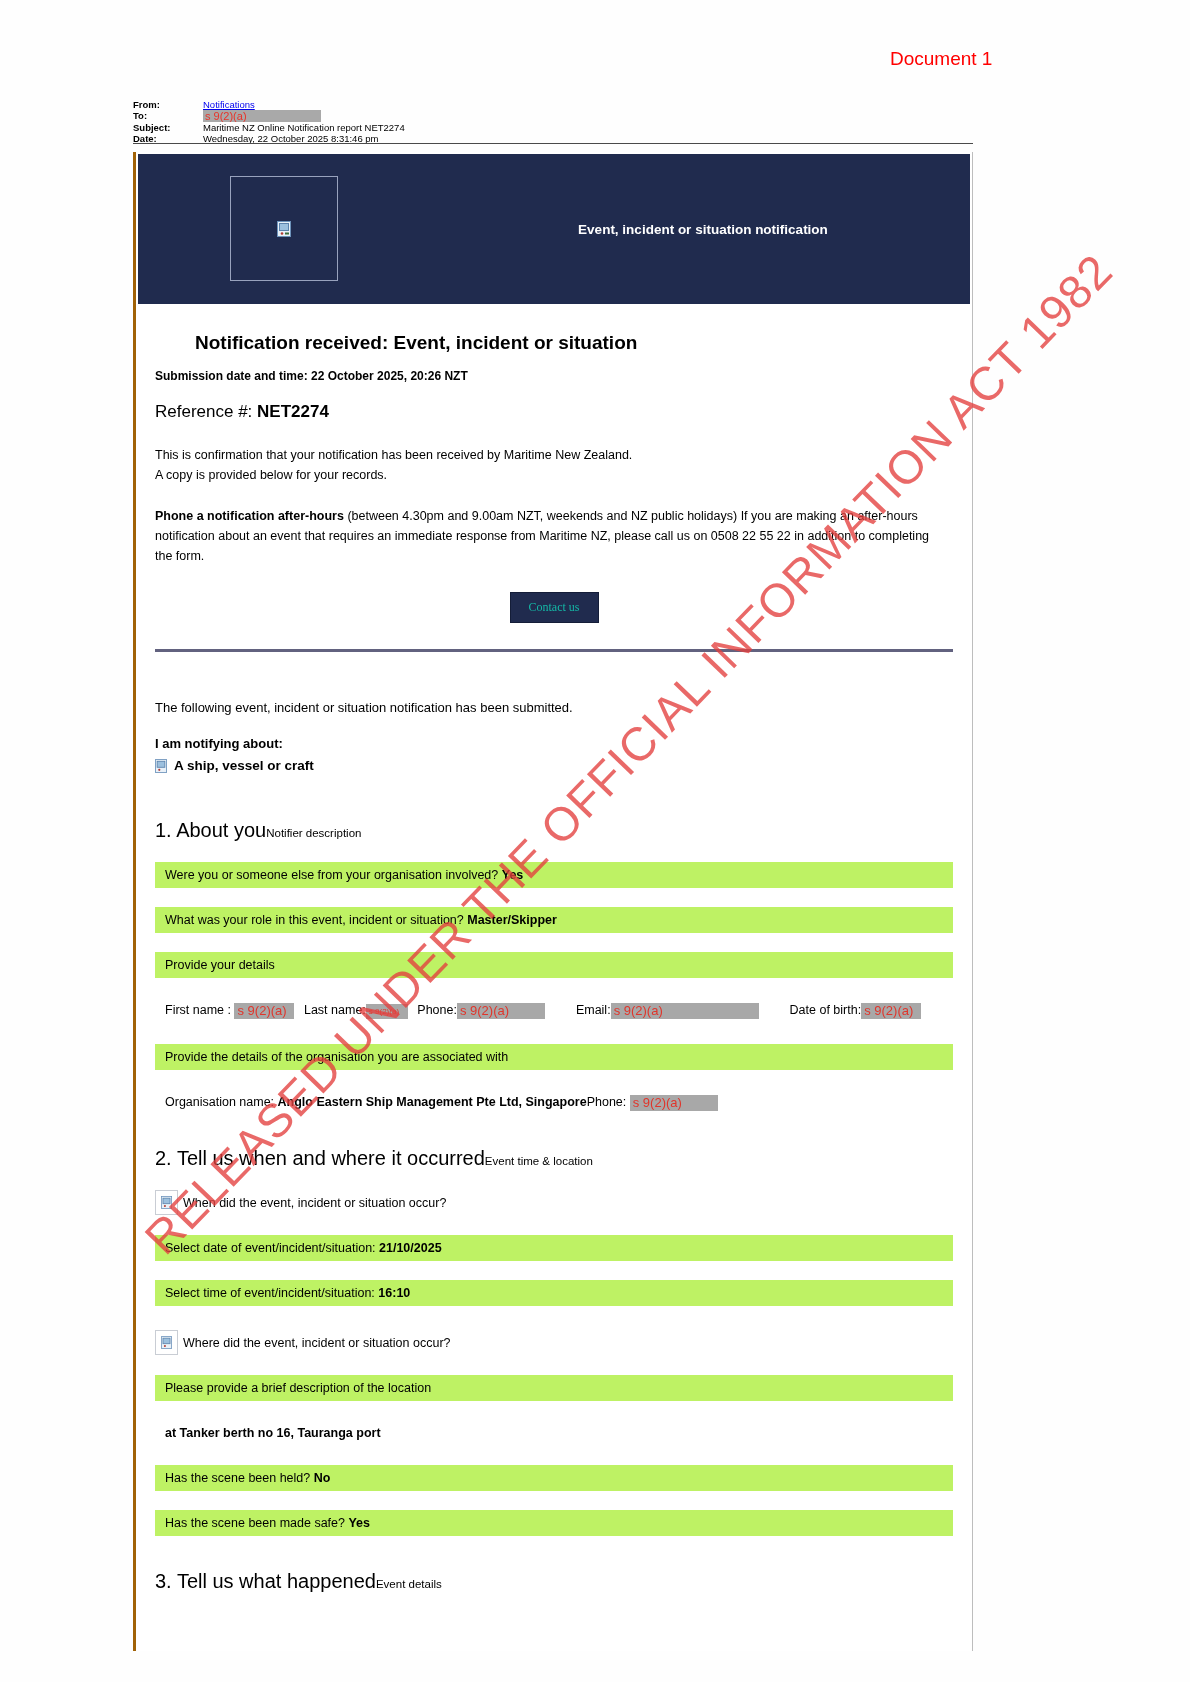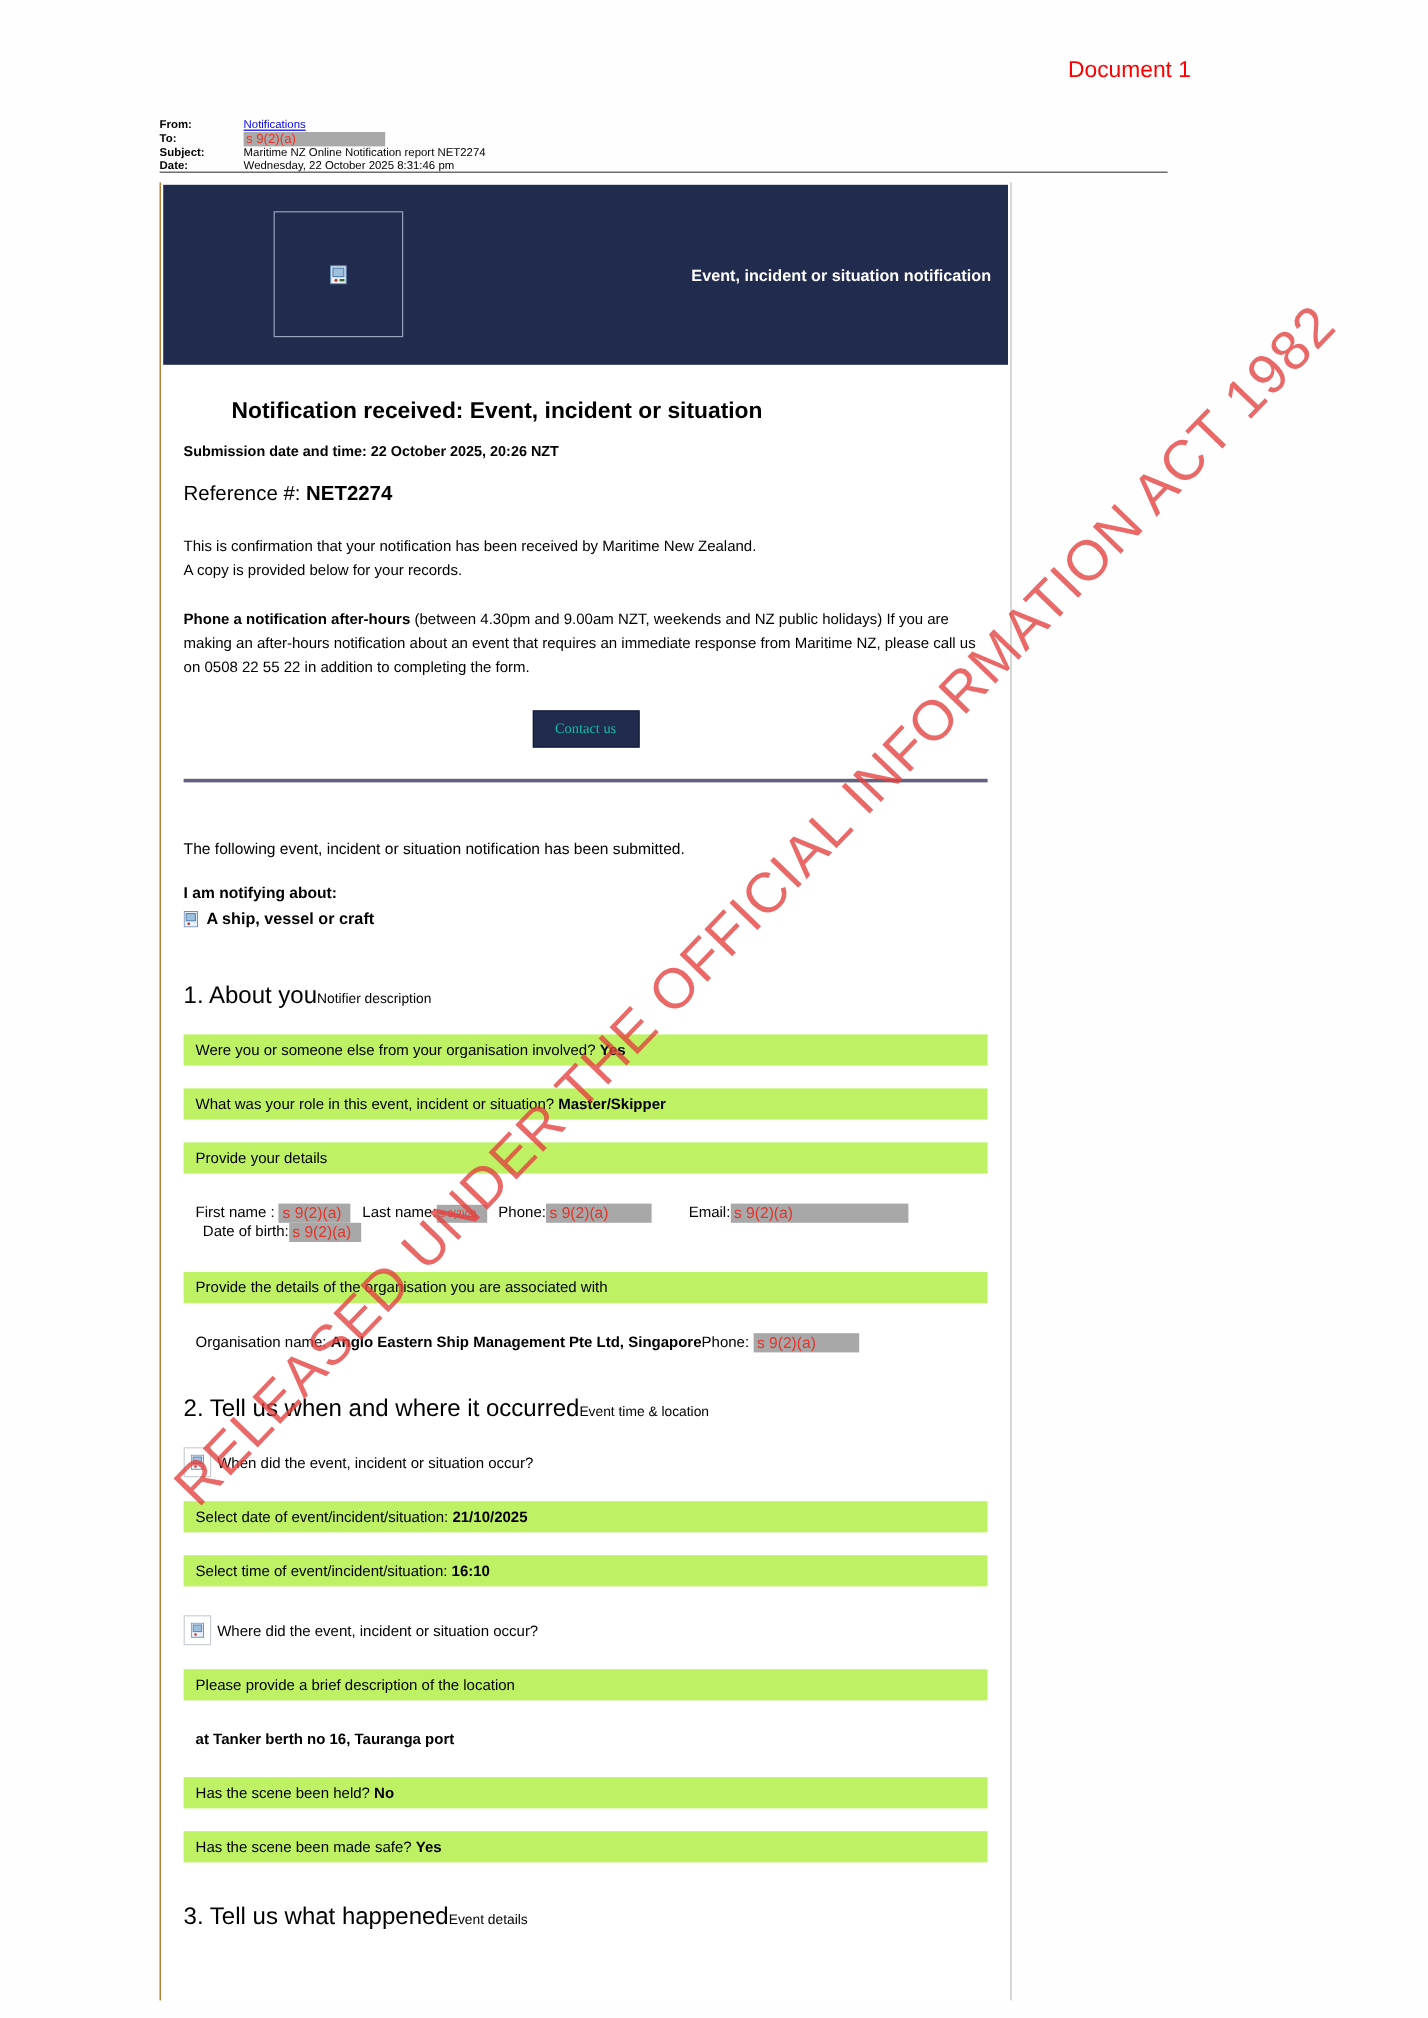--- a/index.html
+++ b/index.html
@@ -11,22 +11,22 @@
   
   .email-meta { position:absolute; left:133px; top:99px; font-size:9.5px; line-height:11px; }
   .email-meta .mrow { display:flex; }
   .email-meta .mlabel { width:70px; font-weight:bold; }
   .email-meta a { color:#0000ee; text-decoration:underline; }
   .meta-redact { display:inline-block; background:#a9a9a9; color:#e8342a; width:118px; font-size:11px; line-height:12px; padding-left:2px; }
 
   .meta-rule { position:absolute; left:133px; top:143px; width:840px; border-top:1px solid #4a4a4a; }
 
   
-  .email-body { position:absolute; left:133px; top:152px; width:710px;
-                border-left:1px solid #a16207; border-right:1px solid #bdbdbd; background:#fff; padding-bottom:36px; }
+  .email-body { position:absolute; left:133px; top:152px; width:840px;
+                border-left:3px solid #a16207; border-right:1px solid #bdbdbd; background:#fff; padding-bottom:36px; }
 
   .banner { margin:2px; height:150px; background:#202b4e; position:relative; }
   .logo-box { position:absolute; left:92px; top:22px; width:108px; height:105px; border:1px solid #98a2bd;
               display:flex; align-items:center; justify-content:center; }
   .banner-title { position:absolute; left:300px; top:0; width:530px; height:100%;
                   display:flex; align-items:center; justify-content:center;
                   color:#ffffff; font-weight:bold; font-size:13.5px; }
 
   .content { padding:26px 19px 10px 19px; }
 

